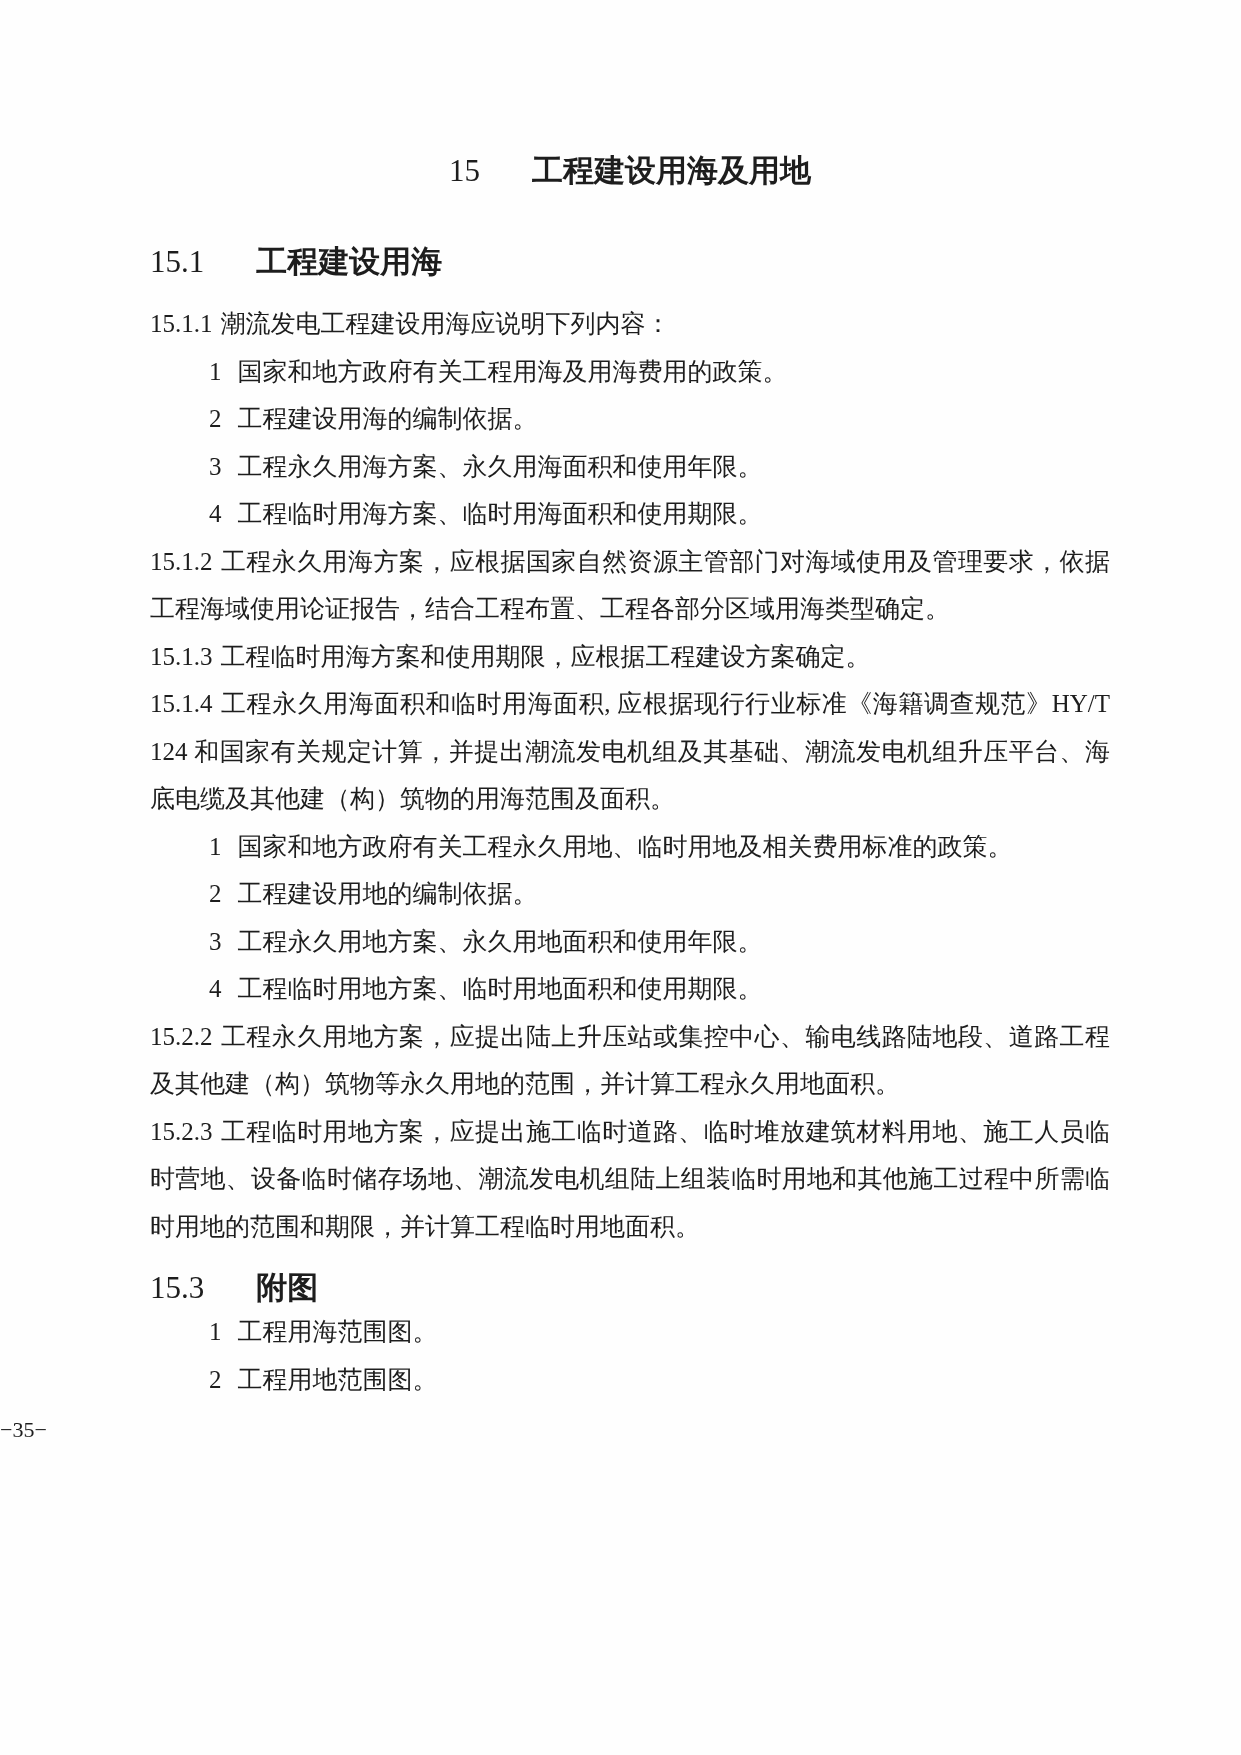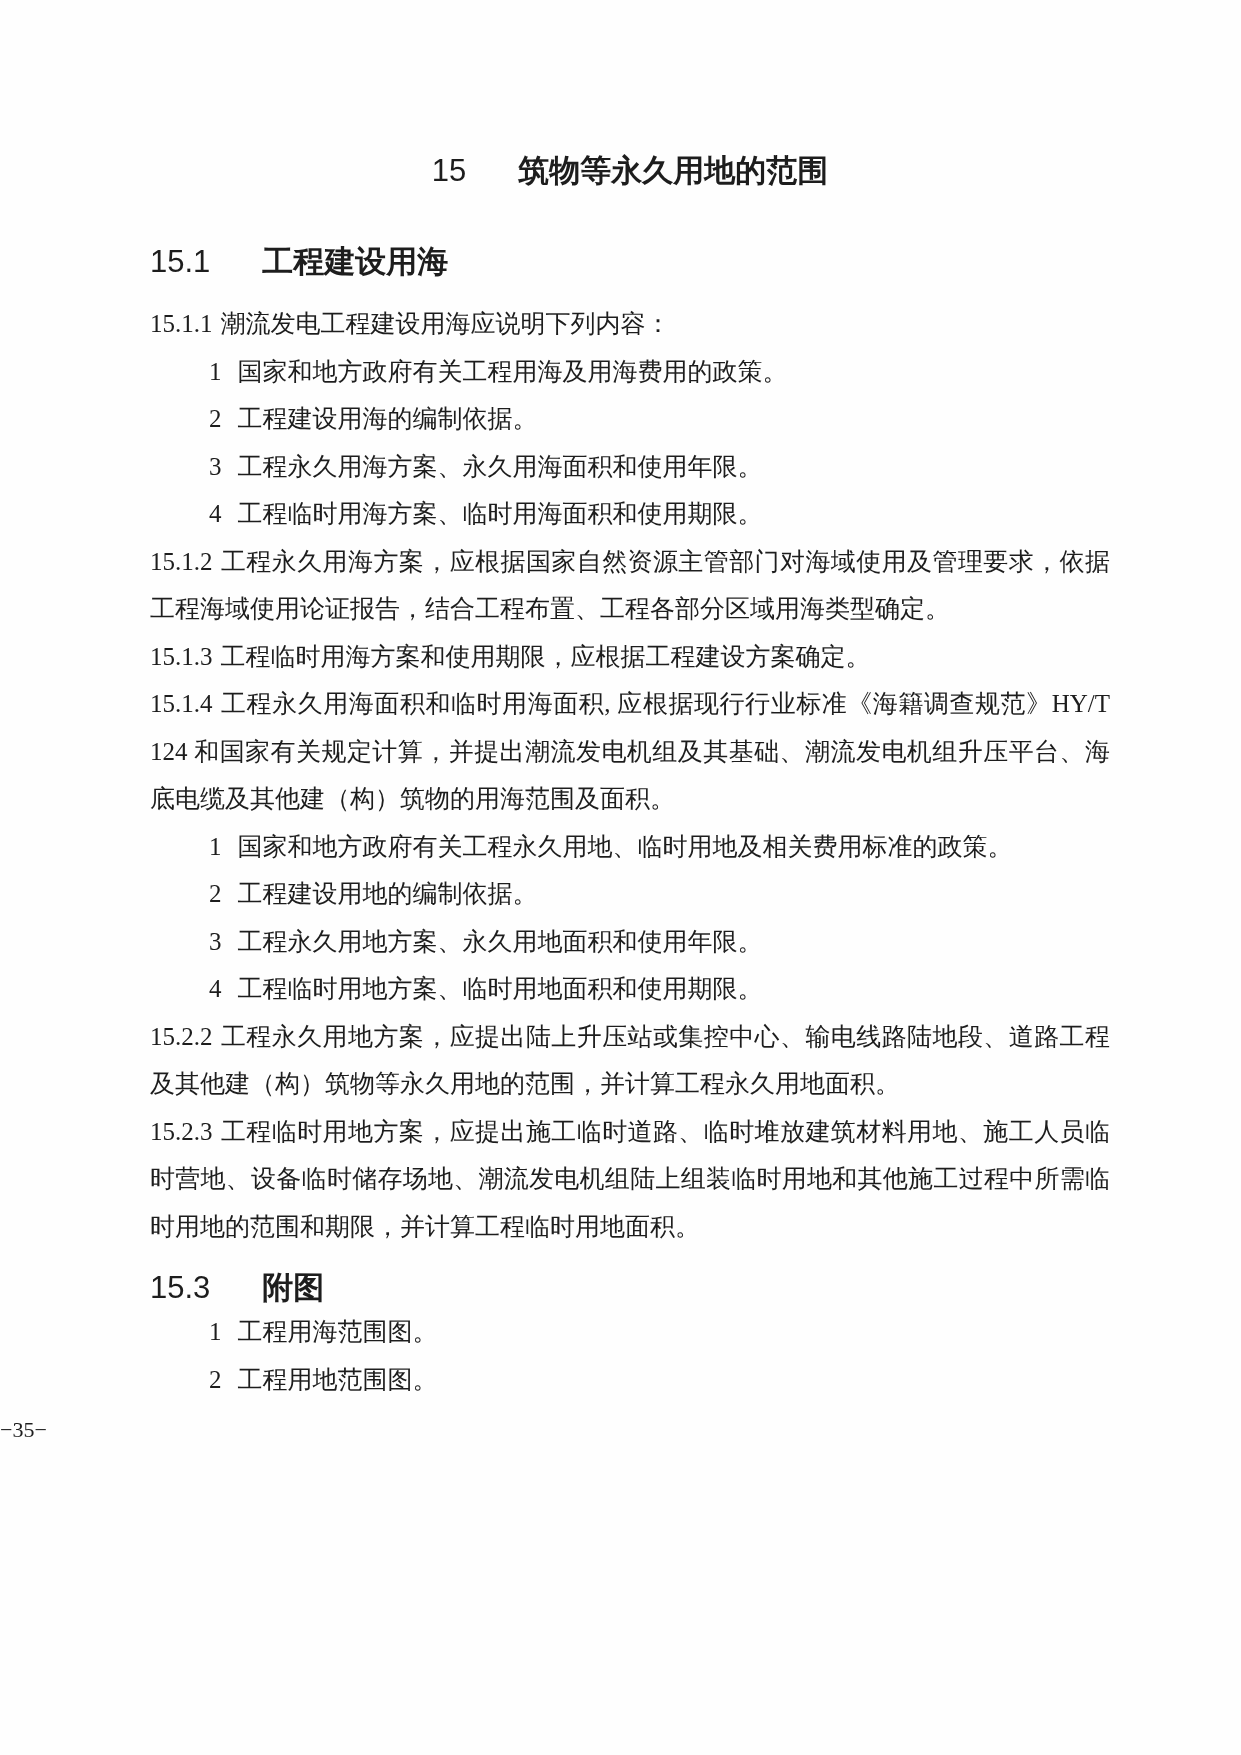--- a/index.html
+++ b/index.html
@@ -21,21 +21,21 @@
   h2.section {
     text-align:left;
     font-family:"Liberation Sans","DejaVu Sans",sans-serif;
     font-weight:700; font-size:31px; line-height:40px;
     margin:0;
   }
   #sec-15-1 { margin-top:51px; }
   #sec-15-2 { margin-top:25px; }
   #sec-15-3 { margin-top:18px; }
   .hnum {
-    font-family:Liberation Sans, sans-serif;
+    font-family:Liberation Serif, serif;
     font-weight:400;
     margin-top:22px;
   }
   .hgap { display:inline-block; width:52px; }
   .clause, .item, .intro {
     margin:0; font-size:25px; line-height:47.5px;
     text-align:justify;
   }
   .after-heading { margin-top:18px; }
   .cnum { margin-right:8px; }
@@ -46,21 +46,21 @@
     margin:12px -131px 0 -150px;
     text-align:left;
     font-size:22px; line-height:30px;
   }
 </style>
 </head>
 <body>
 
 <div class="page">
 
-  <h1 class="chapter"><span class="hnum">15</span><span class="hgap"></span><span>筑物等永久用地的范围</span></h1>
+  <h1 class="chapter"><span class="hnum">15</span><span class="hgap"></span><span>工程建设用海及用地</span></h1>
 
   <h2 class="section" id="sec-15-1"><span class="hnum">15.1</span><span class="hgap"></span><span>工程建设用海</span></h2>
 
   <p class="clause after-heading"><span class="cnum">15.1.1</span><span>潮流发电工程建设用海应说明下列内容：</span></p>
 
   <p class="item"><span class="inum">1</span><span>国家和地方政府有关工程用海及用海费用的政策。</span></p>
   <p class="item"><span class="inum">2</span><span>工程建设用海的编制依据。</span></p>
   <p class="item"><span class="inum">3</span><span>工程永久用海方案、永久用海面积和使用年限。</span></p>
   <p class="item"><span class="inum">4</span><span>工程临时用海方案、临时用海面积和使用期限。</span></p>
 

